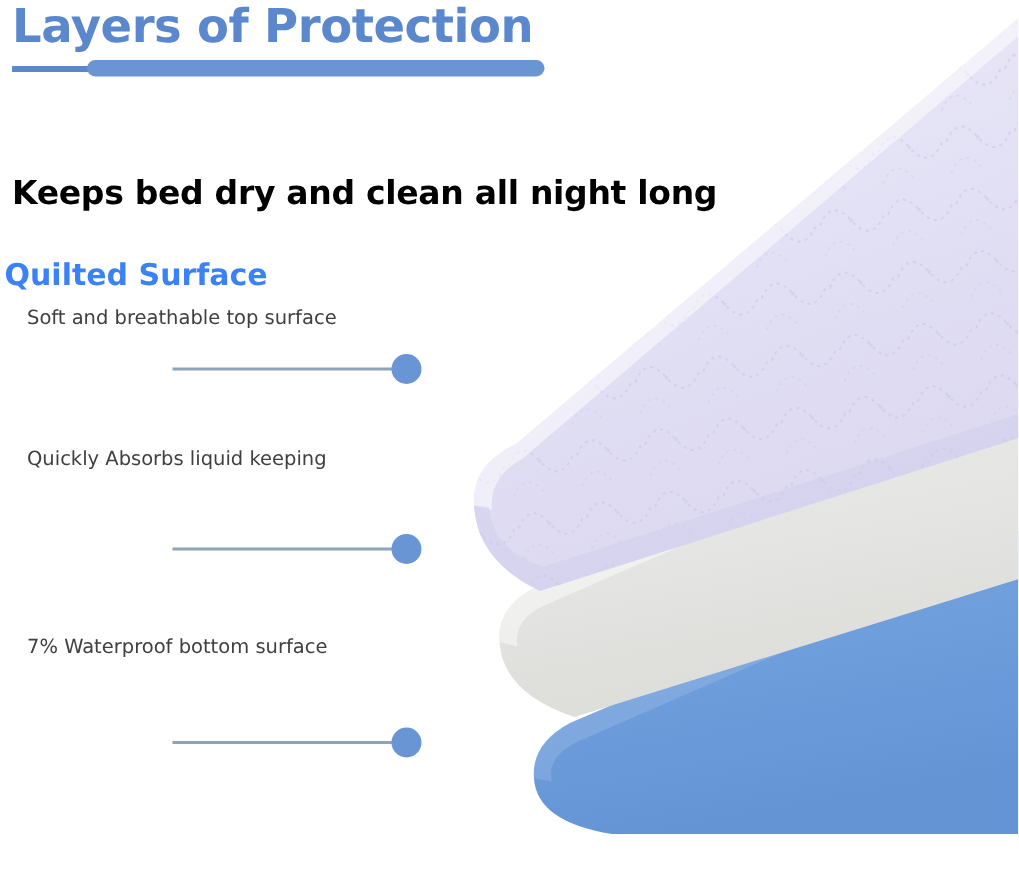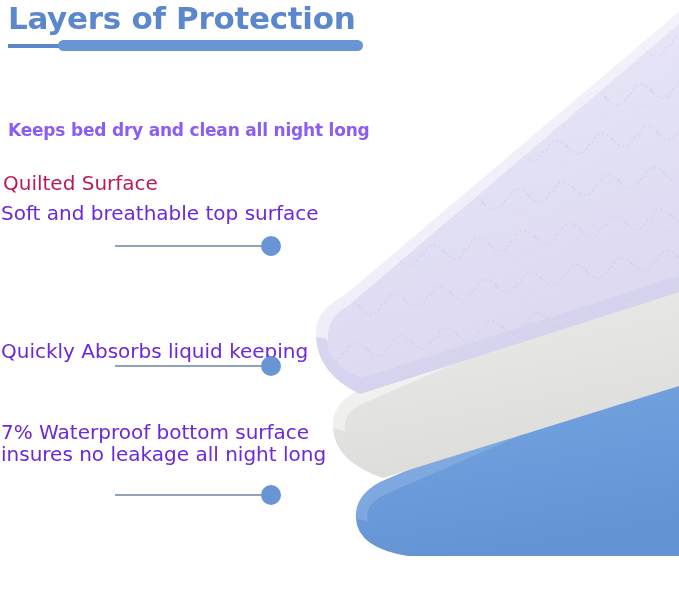--- a/index.html
+++ b/index.html
@@ -73,57 +73,57 @@
     height: 11px;
     background: #6a95d4;
     border-radius: 6px;
   }
 
   .sub-headline {
     position: absolute;
     left: 8px;
     top: 117px;
     margin: 0;
-    font-size: 17px;
+    font-size: 22px;
     line-height: 26px;
     font-weight: bold;
     letter-spacing: -0.2px;
-    color: #8b5cf6;
+    color: #000000;
     white-space: nowrap;
   }
 
   .feature-title {
     position: absolute;
     left: 3px;
     margin: 0;
     font-size: 20px;
     line-height: 28px;
-    font-weight: normal;
+    font-weight: bold;
     letter-spacing: 0px;
-    color: #be185d;
+    color: #3b82f6;
     white-space: nowrap;
     text-align: right;
   }
   .feature-body {
     position: absolute;
-    left: 1px;
-    margin: 0;
-    font-size: 20px;
+    left: 18px;
+    margin: 0;
+    font-size: 13px;
     line-height: 22px;
     font-weight: normal;
-    color: #6d28d9;
+    color: #404040;
     white-space: nowrap;
   }
 
   
   #feature-title-1 { top: 169px; }
   #feature-body-1  { top: 202px; }
   
   #feature-title-2 { top: 266px; }
-  #feature-body-2  { top: 296px; margin-top: 44px; }
+  #feature-body-2  { top: 296px; }
   #feature-body-2b { top: 318px; }
   
   #feature-title-3 { top: 388px; }
   #feature-body-3  { top: 421px; }
   #feature-body-3b { top: 443px; }
 
   
   .connector {
     position: absolute;
     left: 115px;
@@ -250,20 +250,19 @@
   </div>
 
   <p class="feature-body" id="feature-body-2">Quickly Absorbs liquid keeping</p>
 
   <div class="connector" id="connector-2">
     <span class="line"></span>
     <span class="dot"></span>
   </div>
 
   <p class="feature-body" id="feature-body-3">7% Waterproof bottom surface</p>
-  <p class="feature-body" id="feature-body-3b">insures no leakage all night long</p>
 
   <div class="connector" id="connector-3">
     <span class="line"></span>
     <span class="dot"></span>
   </div>
 
 </div>
 
 </body></html>

